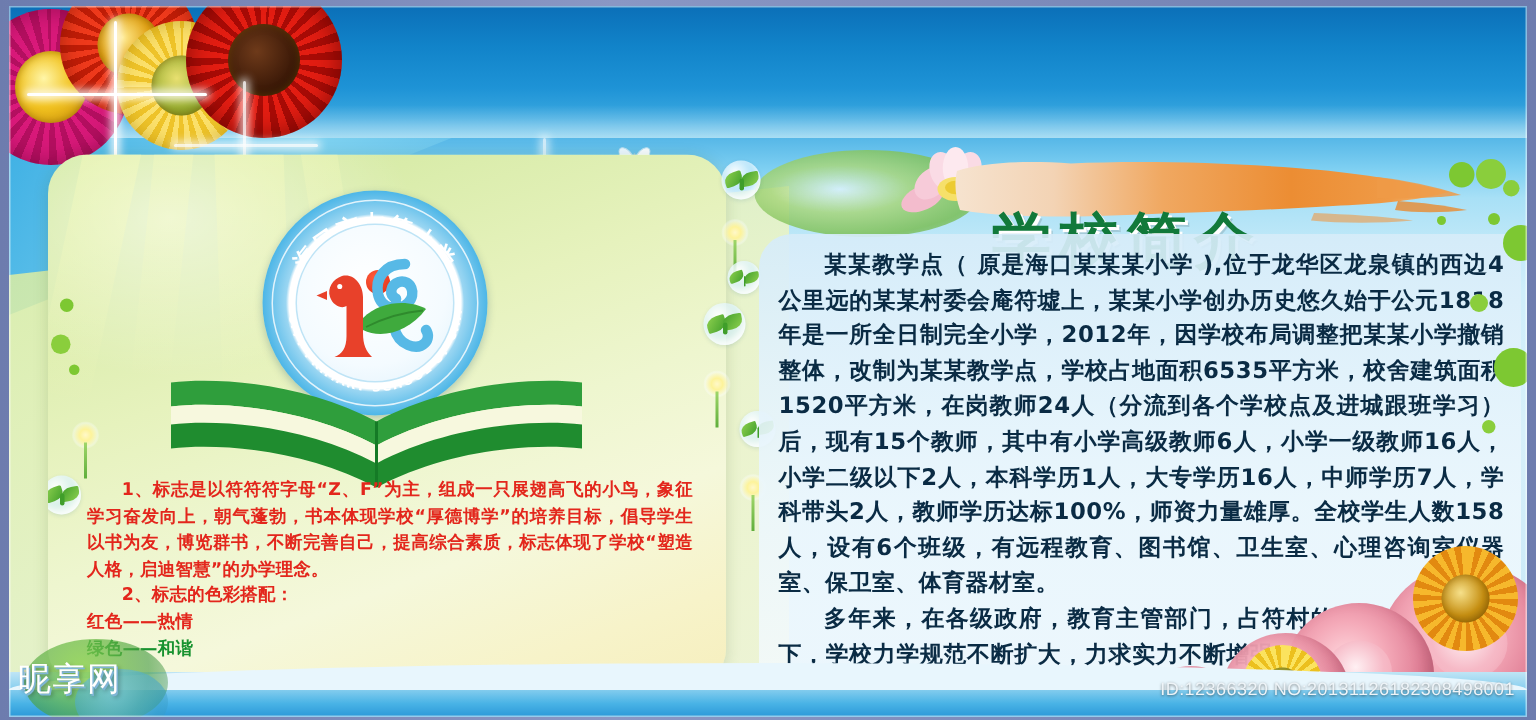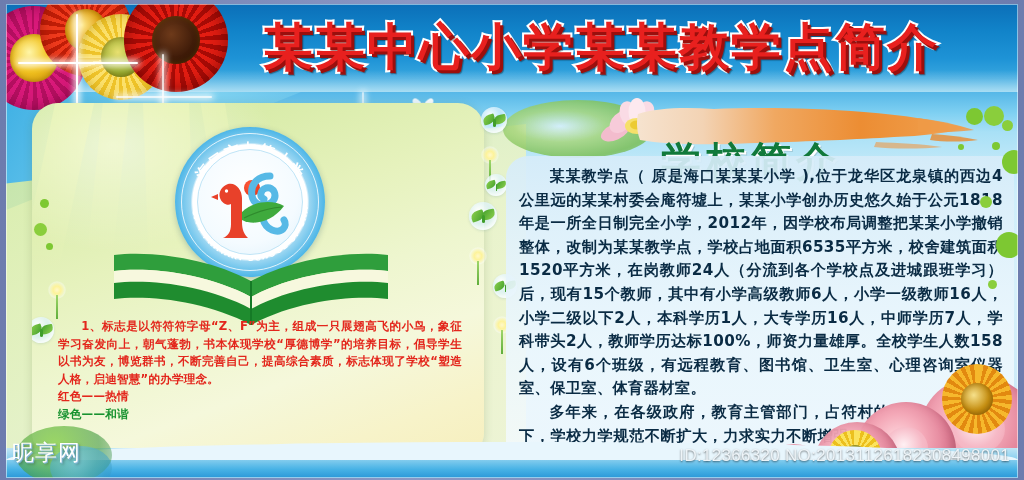--- a/index.html
+++ b/index.html
@@ -212,21 +212,21 @@
   }
   .rose::after{
     content:""; position:absolute; left:28%; top:26%; width:44%; height:44%;
     border-radius:50%;
     background:radial-gradient(circle at 45% 42%, #fff0f3 0%, #f6b9c6 55%, rgba(220,140,160,0) 100%);
   }
 
   #idtext{
     position:absolute; right:8px; bottom:12px;
     font-family:"Liberation Sans","DejaVu Sans",sans-serif;
-    font-size:17px; color:#eef4f8; letter-spacing:.3px;
+    font-size:12px; color:#eef4f8; letter-spacing:.3px;
     text-shadow:0 1px 2px rgba(0,0,0,.55);
     white-space:nowrap;
   }
 
   
   #watermark{
     position:absolute; left:6px; bottom:8px; height:34px;
     display:flex; align-items:center; gap:4px;
   }
   #wm-cn{
@@ -254,21 +254,20 @@
 
   <div class="skywedge" style="left:0;top:86px;width:300px;height:120px;
               background:linear-gradient(120deg,#3fb0e4 0%,#7fd2f0 55%,rgba(180,232,250,0) 100%);
               clip-path:polygon(0 0,100% 0,0 100%);"></div>
   <div class="skywedge" style="left:0;top:120px;width:520px;height:330px;
               background:linear-gradient(145deg,#d9ec9c 0%,#e9f3bf 45%,#f4f6cf 100%);
               clip-path:polygon(0 18%,100% 0,100% 100%,0 100%); opacity:.85;"></div>
 
   <div id="titlebar">
     <div class="shine"></div>
-    <div id="title">某某中心小学某某教学点简介</div>
   </div>
 
   <div id="flowers-tl">
 
     <div class="gerbera" style="left:-14px;top:6px;width:104px;height:104px;">
       <div class="petals" style="background:
         repeating-conic-gradient(from 0deg,#d9197a 0deg 7deg,#b40f60 7deg 14deg);
         border-radius:50%;box-shadow:inset 0 0 16px rgba(90,0,45,.5);"></div>
       <div class="core"></div>
     </div>
@@ -369,20 +368,21 @@
 
     <svg id="book" viewBox="0 0 282 84">
       <path d="M4 14 C40 10,96 16,141 40 C186 16,242 10,278 14 L278 30 C240 26,186 32,141 56 C96 32,40 26,4 30 Z" fill="#2f9e3c"></path>
       <path d="M4 30 C40 26,96 32,141 56 C186 32,242 26,278 30 L278 44 C240 40,186 46,141 70 C96 46,40 40,4 44 Z" fill="#f7f8de"></path>
       <path d="M4 42 C40 38,96 44,141 68 C186 44,242 38,278 42 L278 58 C240 54,186 60,141 84 C96 60,40 54,4 58 Z" fill="#1f8c2f"></path>
       <path d="M141 40 L141 84" stroke="#157a26" stroke-width="2" fill="none"></path>
     </svg>
 
     <div id="lefttext">
       <div class="p indent">1、标志是以符符符字母“Z、F”为主，组成一只展翅高飞的小鸟，象征学习奋发向上，朝气蓬勃，书本体现学校“厚德博学”的培养目标，倡导学生以书为友，博览群书，不断完善自己，提高综合素质，标志体现了学校“塑造人格，启迪智慧”的办学理念。</div>
+      <div class="p indent">2、标志的色彩搭配：</div>
       <div class="p color-red">红色——热情</div>
       <div class="p color-green">绿色——和谐</div>
     </div>
 
     <div class="dandelion" style="left:16px;top:178px;">
       <div class="head"></div>
           <div class="stalk"></div>
     </div>
     <div class="gdot" style="left:8px;top:96px;width:9px;height:9px;"></div>
     <div class="gdot l" style="left:2px;top:120px;width:13px;height:13px;"></div>

